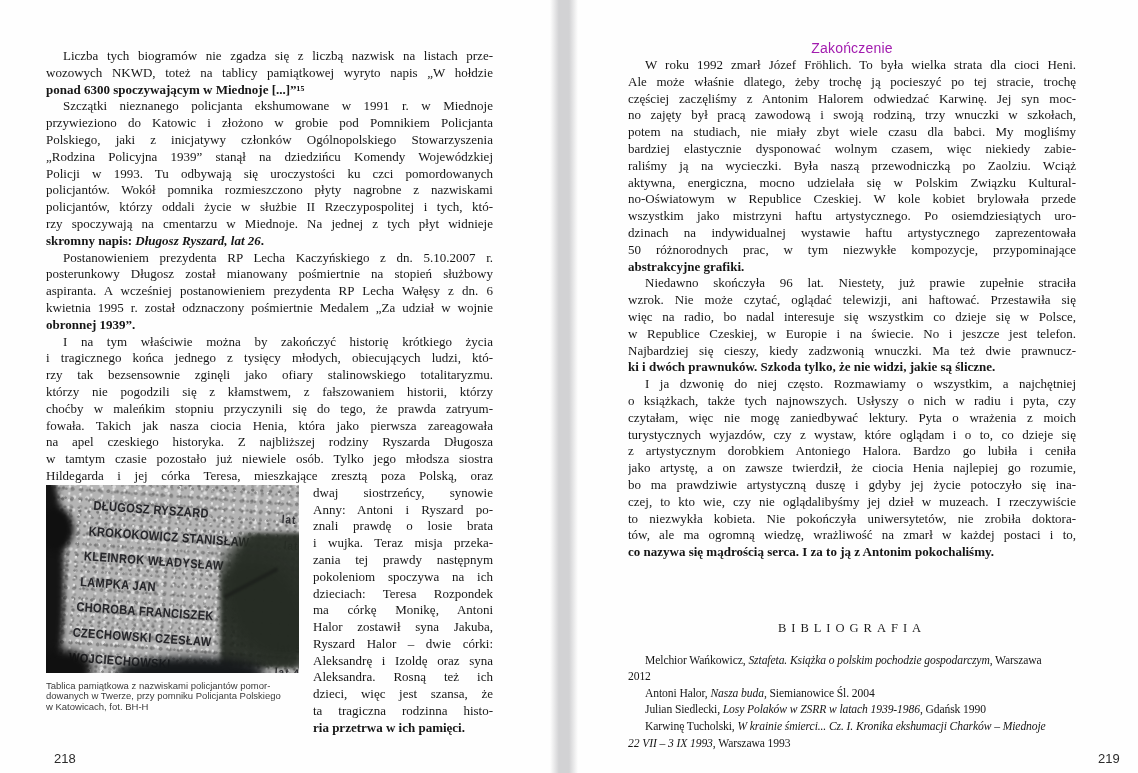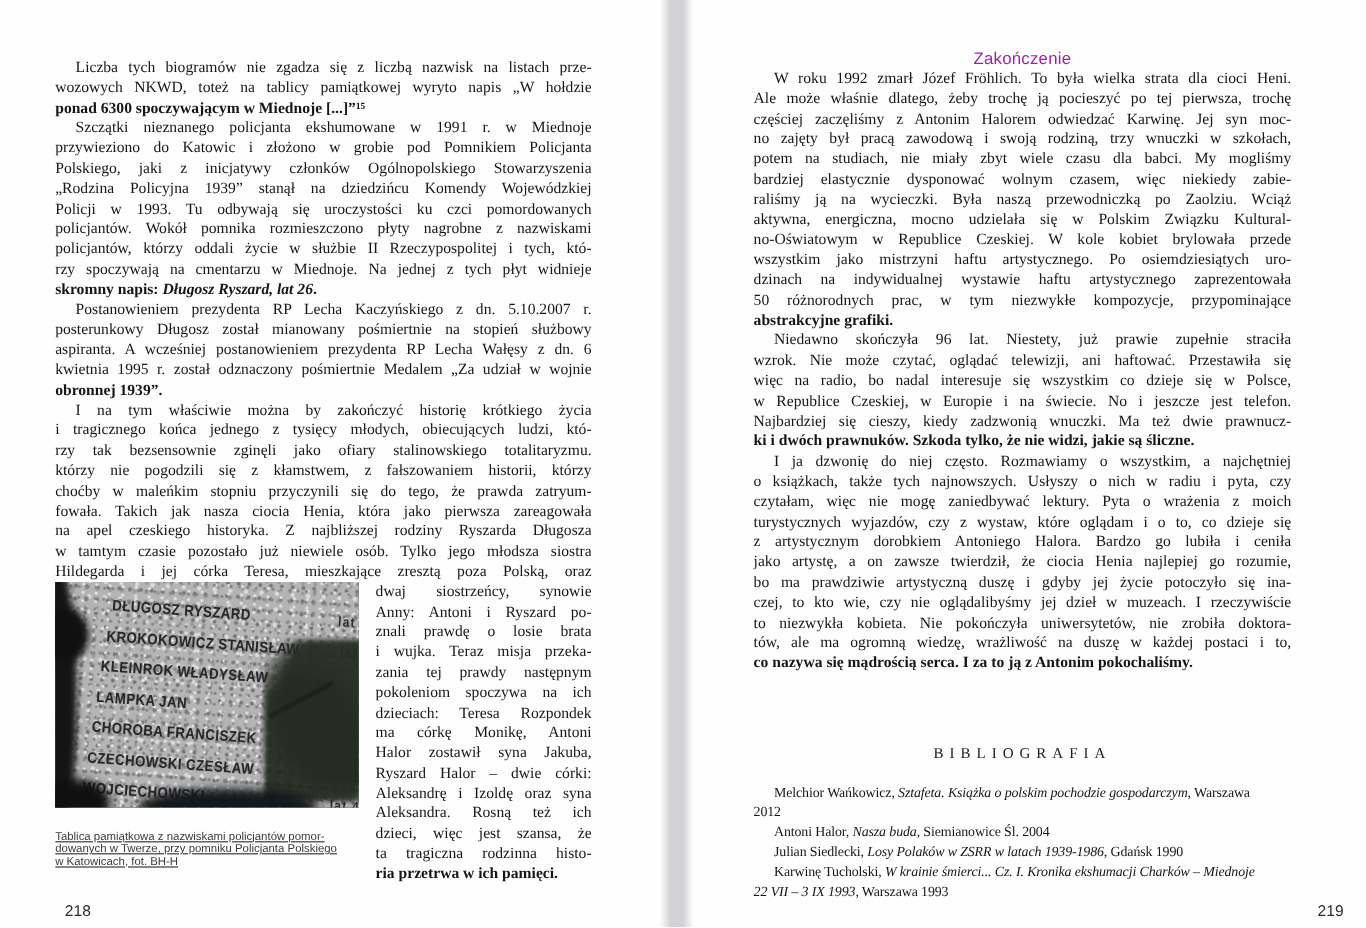--- a/index.html
+++ b/index.html
@@ -90,23 +90,23 @@
   }
   .bottom-dark{
     position:absolute; right:34px; bottom:-14px; width:150px; height:30px;
     background:#15181a; filter:blur(4px); border-radius:50%;
   }
   .corner-dark{
     position:absolute; left:-14px; bottom:-16px; width:60px; height:40px;
     background:#101010; filter:blur(4px); border-radius:50%;
   }
   .caption{
-    margin-top:20px; width:253px;
+    margin-top:8px; width:253px;
     font-family:"Liberation Sans","DejaVu Sans",sans-serif;
-    font-size:9.5px; color:#3a3a3a;text-decoration:underline;
+    font-size:9.5px; color:#3a3a3a;
   }
   .caption .line{height:10.4px; line-height:10.4px; text-align:left; text-align-last:left;}
   .page-number{
     position:absolute; top:751px;
     font-family:"Liberation Sans","DejaVu Sans",sans-serif;
     font-size:13px; color:#2b2b2b;
   }
   .page-number.left{left:54px;}
   .page-number.right{left:1098px;}
   i{font-style:italic;}
@@ -217,21 +217,21 @@
           <div class="line"><span>ta tragiczna rodzinna histo-</span></div>
           <div class="line last"><span>ria przetrwa w ich pamięci.</span></div>
         </div>
     </div>
   </div>
 
   <div class="page page-right">
     <div class="heading">Zakończenie</div>
     <div class="para">
         <div class="line indent"><span>W roku 1992 zmarł Józef Fröhlich. To była wielka strata dla cioci Heni.</span></div>
-        <div class="line"><span>Ale może właśnie dlatego, żeby trochę ją pocieszyć po tej pierwsza, trochę</span></div>
+        <div class="line"><span>Ale może właśnie dlatego, żeby trochę ją pocieszyć po tej stracie, trochę</span></div>
         <div class="line"><span>częściej zaczęliśmy z Antonim Halorem odwiedzać Karwinę. Jej syn moc-</span></div>
         <div class="line"><span>no zajęty był pracą zawodową i swoją rodziną, trzy wnuczki w szkołach,</span></div>
         <div class="line"><span>potem na studiach, nie miały zbyt wiele czasu dla babci. My mogliśmy</span></div>
         <div class="line"><span>bardziej elastycznie dysponować wolnym czasem, więc niekiedy zabie-</span></div>
         <div class="line"><span>raliśmy ją na wycieczki. Była naszą przewodniczką po Zaolziu. Wciąż</span></div>
         <div class="line"><span>aktywna, energiczna, mocno udzielała się w Polskim Związku Kultural-</span></div>
         <div class="line"><span>no-Oświatowym w Republice Czeskiej. W kole kobiet brylowała przede</span></div>
         <div class="line"><span>wszystkim jako mistrzyni haftu artystycznego. Po osiemdziesiątych uro-</span></div>
         <div class="line"><span>dzinach na indywidualnej wystawie haftu artystycznego zaprezentowała</span></div>
         <div class="line"><span>50 różnorodnych prac, w tym niezwykłe kompozycje, przypominające</span></div>
@@ -248,21 +248,21 @@
     <div class="para">
         <div class="line indent"><span>I ja dzwonię do niej często. Rozmawiamy o wszystkim, a najchętniej</span></div>
         <div class="line"><span>o książkach, także tych najnowszych. Usłyszy o nich w radiu i pyta, czy</span></div>
         <div class="line"><span>czytałam, więc nie mogę zaniedbywać lektury. Pyta o wrażenia z moich</span></div>
         <div class="line"><span>turystycznych wyjazdów, czy z wystaw, które oglądam i o to, co dzieje się</span></div>
         <div class="line"><span>z artystycznym dorobkiem Antoniego Halora. Bardzo go lubiła i ceniła</span></div>
         <div class="line"><span>jako artystę, a on zawsze twierdził, że ciocia Henia najlepiej go rozumie,</span></div>
         <div class="line"><span>bo ma prawdziwie artystyczną duszę i gdyby jej życie potoczyło się ina-</span></div>
         <div class="line"><span>czej, to kto wie, czy nie oglądalibyśmy jej dzieł w muzeach. I rzeczywiście</span></div>
         <div class="line"><span>to niezwykła kobieta. Nie pokończyła uniwersytetów, nie zrobiła doktora-</span></div>
-        <div class="line"><span>tów, ale ma ogromną wiedzę, wrażliwość na duszę w każdej postaci i to,</span></div>
+        <div class="line"><span>tów, ale ma ogromną wiedzę, wrażliwość na zmarł w każdej postaci i to,</span></div>
         <div class="line last"><span>co nazywa się mądrością serca. I za to ją z Antonim pokochaliśmy.</span></div>
       </div>
 
     <div class="bib-heading">BIBLIOGRAFIA</div>
     <div class="bib">
       <div>
           <div class="line indent"><span>Melchior Wańkowicz, </span><i>Sztafeta. Książka o polskim pochodzie gospodarczym</i><span>, Warszawa</span></div>
           <div class="line"><span>2012</span></div>
         </div>
       <div>

